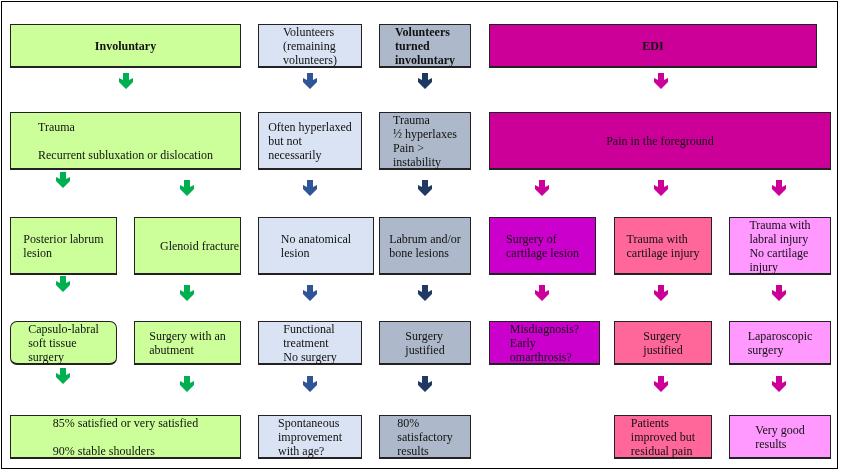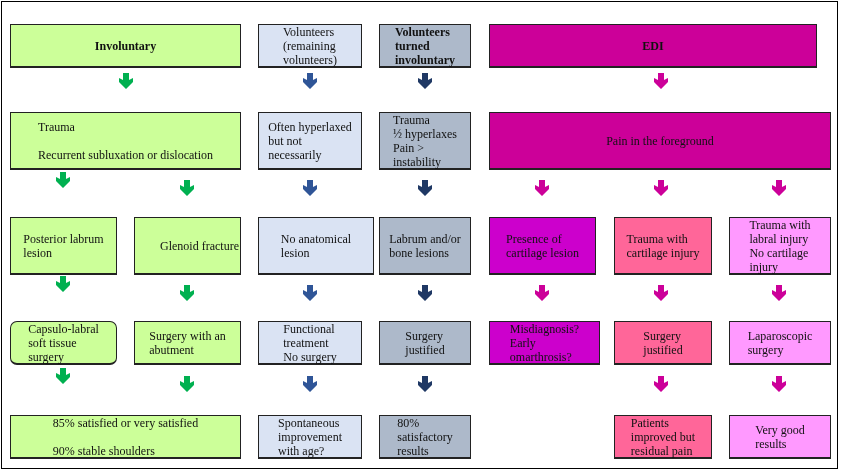--- a/index.html
+++ b/index.html
@@ -42,21 +42,21 @@
 instability</div>
 <div class="box mag" style="left:489px;top:100px;width:342px;height:58px;">Pain in the foreground</div>
 
 <div class="box green" style="left:10px;top:205px;width:107px;height:58px;">Posterior labrum
 lesion</div>
 <div class="box green" style="left:134px;top:205px;width:107px;height:58px;padding-left:24px;">Glenoid fracture</div>
 <div class="box lblue" style="left:258px;top:205px;width:116px;height:58px;">No anatomical
 lesion</div>
 <div class="box gblue" style="left:379px;top:205px;width:92px;height:58px;">Labrum and/or
 bone lesions</div>
-<div class="box pmag" style="left:489px;top:205px;width:107px;height:58px;">Presence of
+<div class="box pmag" style="left:489px;top:205px;width:107px;height:58px;">Surgery of
 cartilage lesion</div>
 <div class="box pink" style="left:614px;top:205px;width:98px;height:58px;">Trauma with
 cartilage injury</div>
 <div class="box lpink" style="left:729px;top:205px;width:102px;height:58px;">Trauma with
 labral injury
 No cartilage
 injury</div>
 
 <div class="box green" style="left:10px;top:309px;width:107px;height:44px;border-radius:7px;">Capsulo-labral
 soft tissue

